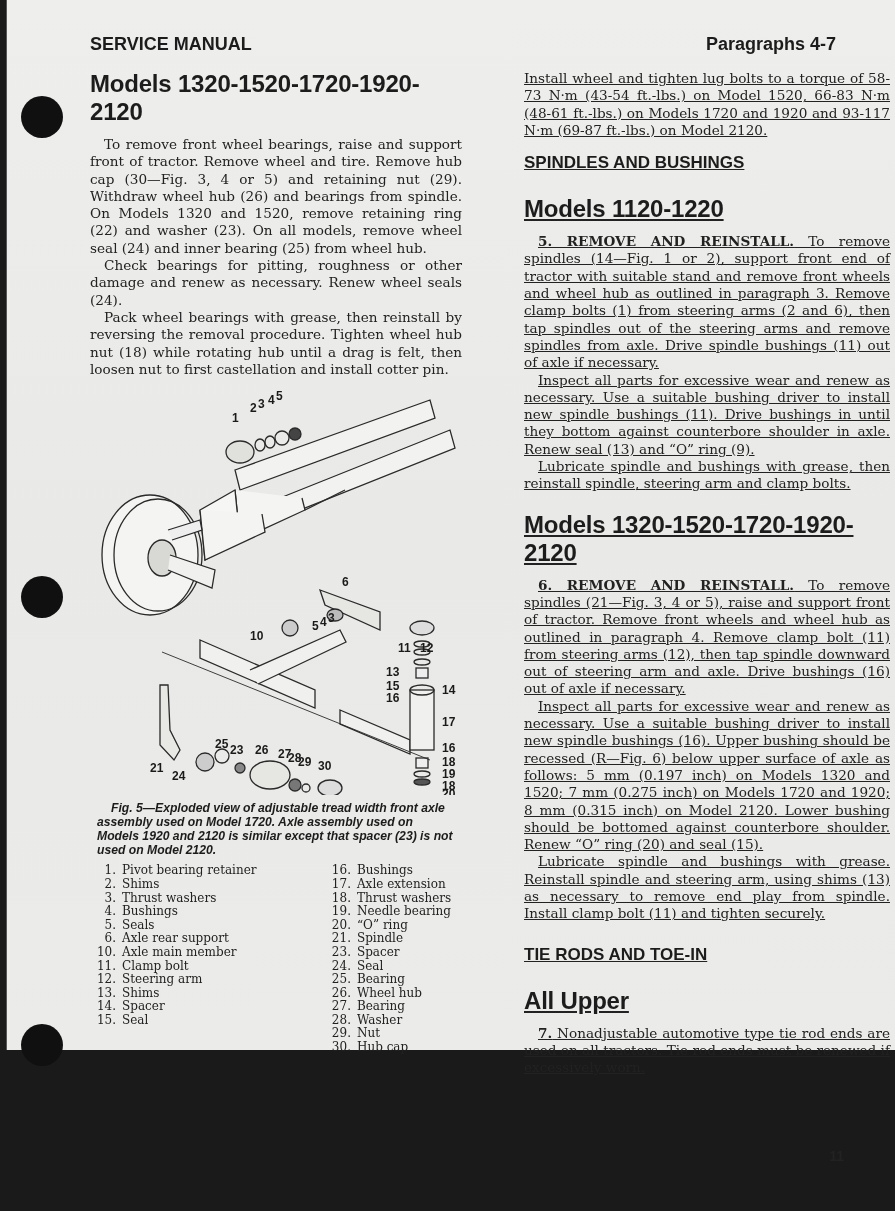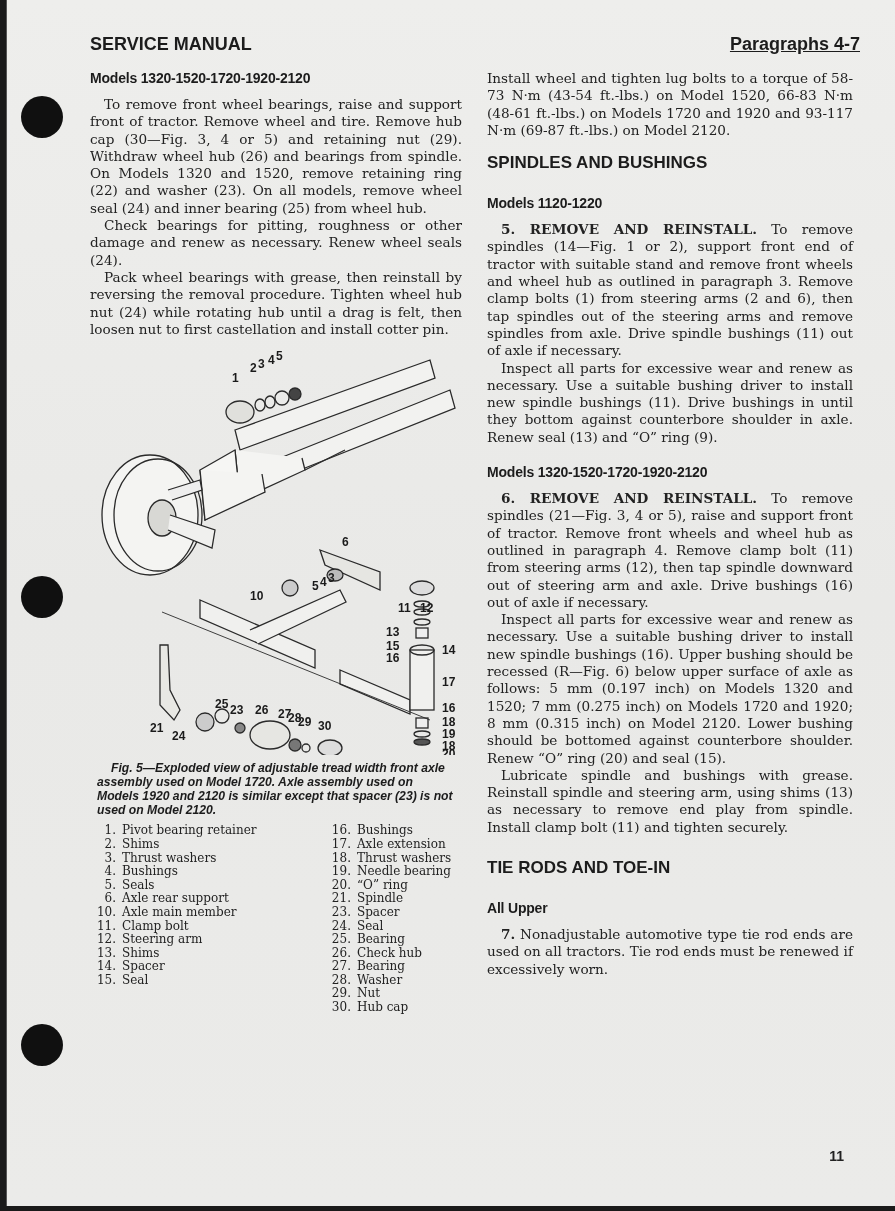--- a/index.html
+++ b/index.html
@@ -3,38 +3,38 @@
 <meta charset="utf-8">
 <style>
   html, body { margin: 0; padding: 0; }
   body {
     width: 895px; height: 1211px; overflow: hidden;
     background: #1a1a1a;
     font-family: "DejaVu Serif", "Liberation Serif", serif;
     color: #222;
   }
   .page {
-    position: absolute; left: 6px; top: 0; width: 889px; height: 1206px;
+    position: absolute; left: 6px; top: 0; width: 889px; height: 1050px;
     background: #ececea;
     background-image: linear-gradient(180deg, #eeeeec 0%, #e9e9e7 50%, #ebebe9 100%);
     border-left: 1px solid #555;
   }
   .hole {
     position: absolute; left: 14px; width: 42px; height: 42px; border-radius: 50%;
     background: #101010;
   }
   .run-head {
     position: absolute; top: 34px;
     font-family: "Liberation Sans", sans-serif; font-weight: bold; font-size: 18px; color: #1c1c1c;
   }
   .col { position: absolute; top: 70px; width: 372px; }
   .col-left { left: 83px; }
-  .col-right { left: 480px; top: 70px; width: 366px; }
+  .col-right { left: 517px; top: 70px; width: 366px; text-decoration: underline; }
   h2.model {
-    font-family: "Liberation Sans", sans-serif; font-weight: bold; font-size: 14px;
+    font-family: "Liberation Sans", sans-serif; font-weight: bold; font-size: 24px;
     margin: 0 0 10px 0; color: #1c1c1c; letter-spacing: -0.2px;
   }
   h3.section {
     font-family: "Liberation Sans", sans-serif; font-weight: bold; font-size: 17px;
     text-align: left; margin: 14px 0 22px 0; color: #1c1c1c;
   }
   p {
     margin: 0; font-size: 13.6px; line-height: 17.3px; text-align: justify;
     text-indent: 14px;
   }
@@ -59,27 +59,27 @@
 </head>
 <body>
 
 <div class="page">
 
   <div class="hole" style="top:96px;"></div>
   <div class="hole" style="top:576px;"></div>
   <div class="hole" style="top:1024px;"></div>
 
   <div class="run-head" style="left:83px;">SERVICE MANUAL</div>
-  <div class="run-head" style="right:36px;text-decoration:underline;">Paragraphs 4-7</div>
+  <div class="run-head" style="right:60px;">Paragraphs 4-7</div>
 
   <div class="col col-left">
     <h2 class="model">Models 1320-1520-1720-1920-2120</h2>
     <p>To remove front wheel bearings, raise and support front of tractor. Remove wheel and tire. Remove hub cap (30—Fig. 3, 4 or 5) and retaining nut (29). Withdraw wheel hub (26) and bearings from spindle. On Models 1320 and 1520, remove retaining ring (22) and washer (23). On all models, remove wheel seal (24) and inner bearing (25) from wheel hub.</p>
     <p>Check bearings for pitting, roughness or other damage and renew as necessary. Renew wheel seals (24).</p>
-    <p>Pack wheel bearings with grease, then reinstall by reversing the removal procedure. Tighten wheel hub nut (24) while rotating hub until a drag is felt, then loosen nut to first castellation and install cotter pin.</p>
+    <p>Pack wheel bearings with grease, then reinstall by reversing the removal procedure. Tighten wheel hub nut (18) while rotating hub until a drag is felt, then loosen nut to first castellation and install cotter pin.</p>
 
     <div class="figure">
       <svg width="372" height="405" viewBox="0 0 372 405">
         <g fill="none" stroke="#2a2a2a" stroke-width="1.3">
 
           <path d="M145 80 L340 10 L345 28 L150 100 Z" fill="#f2f2f0"></path>
           <path d="M185 110 L360 40 L365 58 L190 128 Z" fill="#f2f2f0"></path>
           <path d="M145 100 L150 150 L215 120 L212 108" fill="#f4f4f2"></path>
           <path d="M110 120 L145 100 L150 150 L115 170 Z" fill="#f6f6f4"></path>
           <path d="M110 120 L115 170 L175 142 L172 124" fill="#f4f4f2"></path>
@@ -249,21 +249,21 @@
         <li>
             <span class="num">24.</span>
             <span>Seal</span>
           </li>
         <li>
             <span class="num">25.</span>
             <span>Bearing</span>
           </li>
         <li>
             <span class="num">26.</span>
-            <span>Check hub</span>
+            <span>Wheel hub</span>
           </li>
         <li>
             <span class="num">27.</span>
             <span>Bearing</span>
           </li>
         <li>
             <span class="num">28.</span>
             <span>Washer</span>
           </li>
         <li>
@@ -277,20 +277,21 @@
       </ol>
     </div>
   </div>
 
   <div class="col col-right">
     <p class="noindent">Install wheel and tighten lug bolts to a torque of 58-73 N·m (43-54 ft.-lbs.) on Model 1520, 66-83 N·m (48-61 ft.-lbs.) on Models 1720 and 1920 and 93-117 N·m (69-87 ft.-lbs.) on Model 2120.</p>
     <h3 class="section">SPINDLES AND BUSHINGS</h3>
     <h2 class="model">Models 1120-1220</h2>
     <p><span class="lead">5. REMOVE AND REINSTALL.</span><span> To remove spindles (14—Fig. 1 or 2), support front end of tractor with suitable stand and remove front wheels and wheel hub as outlined in paragraph 3. Remove clamp bolts (1) from steering arms (2 and 6), then tap spindles out of the steering arms and remove spindles from axle. Drive spindle bushings (11) out of axle if necessary.</span></p>
     <p>Inspect all parts for excessive wear and renew as necessary. Use a suitable bushing driver to install new spindle bushings (11). Drive bushings in until they bottom against counterbore shoulder in axle. Renew seal (13) and “O” ring (9).</p>
+    <p>Lubricate spindle and bushings with grease, then reinstall spindle, steering arm and clamp bolts.</p>
     <h2 class="model" style="margin-top:18px;">Models 1320-1520-1720-1920-2120</h2>
     <p><span class="lead">6. REMOVE AND REINSTALL.</span><span> To remove spindles (21—Fig. 3, 4 or 5), raise and support front of tractor. Remove front wheels and wheel hub as outlined in paragraph 4. Remove clamp bolt (11) from steering arms (12), then tap spindle downward out of steering arm and axle. Drive bushings (16) out of axle if necessary.</span></p>
     <p>Inspect all parts for excessive wear and renew as necessary. Use a suitable bushing driver to install new spindle bushings (16). Upper bushing should be recessed (R—Fig. 6) below upper surface of axle as follows: 5 mm (0.197 inch) on Models 1320 and 1520; 7 mm (0.275 inch) on Models 1720 and 1920; 8 mm (0.315 inch) on Model 2120. Lower bushing should be bottomed against counterbore shoulder. Renew “O” ring (20) and seal (15).</p>
     <p>Lubricate spindle and bushings with grease. Reinstall spindle and steering arm, using shims (13) as necessary to remove end play from spindle. Install clamp bolt (11) and tighten securely.</p>
     <h3 class="section" style="margin-top:22px;">TIE RODS AND TOE-IN</h3>
     <h2 class="model">All Upper</h2>
     <p><span class="lead">7.</span><span> Nonadjustable automotive type tie rod ends are used on all tractors. Tie rod ends must be renewed if excessively worn.</span></p>
   </div>
 
   <div class="page-num">11</div>

